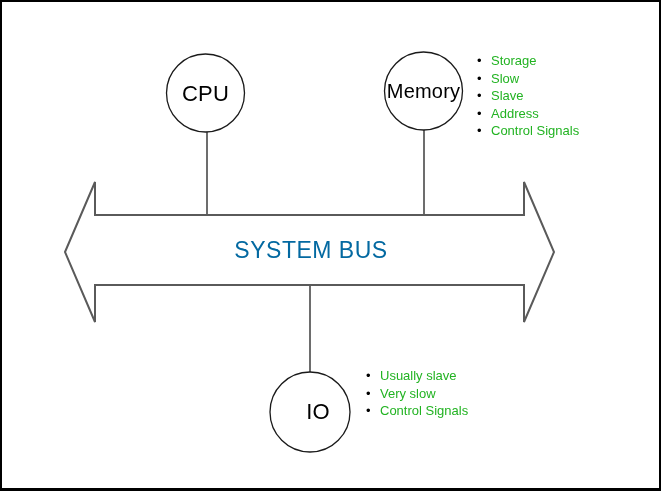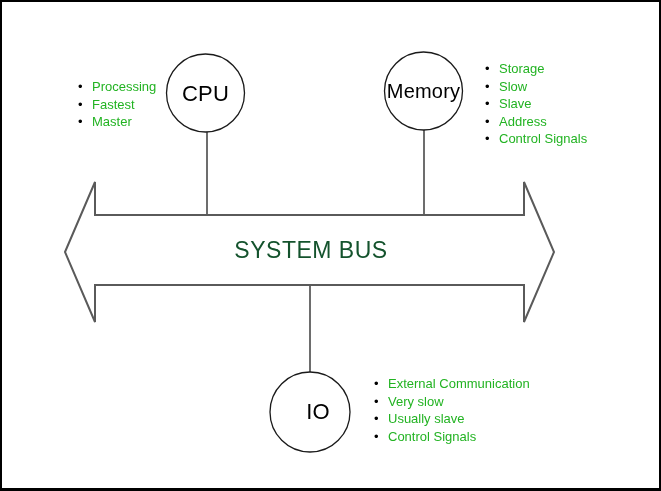--- a/index.html
+++ b/index.html
@@ -34,28 +34,28 @@
     font-size: 22px;
     letter-spacing: 0.2px;
   }
   .node-label.memory { font-size: 20px; text-align: right; }
   .bus-label {
     position: absolute;
     left: 203px;
     top: 235px;
     width: 212px;
     text-align: center;
-    color: #14532d;
+    color: #0369a1;
     font-size: 23px;
     letter-spacing: 0.5px;
     white-space: nowrap;
   }
   ul.notes {
     position: absolute;
-    margin: 12px;
+    margin: 4px;
     padding: 0;
     list-style: none;
     color: #22b322;
     font-size: 13px;
     line-height: 17.5px;
   }
   ul.notes li {
     position: relative;
     padding-left: 14px;
     white-space: nowrap;
@@ -91,34 +91,28 @@
     <circle cx="421.5" cy="89" r="39" fill="#ffffff" stroke="#1a1a1a" stroke-width="1.3"></circle>
     <circle cx="308" cy="410" r="40" fill="#ffffff" stroke="#1a1a1a" stroke-width="1.3"></circle>
   </svg>
 
   <div class="node-label cpu-label">CPU</div>
   <div class="node-label memory memory-label">Memory</div>
   <div class="node-label io-label">IO</div>
 
   <div class="bus-label">SYSTEM BUS</div>
 
-  <ul class="notes cpu-notes">
-    <li>Processing</li>
-    <li>Fastest</li>
-    <li>Master</li>
-  </ul>
 
   <ul class="notes memory-notes">
     <li>Storage</li>
     <li>Slow</li>
     <li>Slave</li>
     <li>Address</li>
     <li>Control Signals</li>
   </ul>
 
   <ul class="notes io-notes">
-    <li>External Communication</li>
+    <li>Usually slave</li>
     <li>Very slow</li>
-    <li>Usually slave</li>
     <li>Control Signals</li>
   </ul>
 
 </div>
 
 </body></html>

